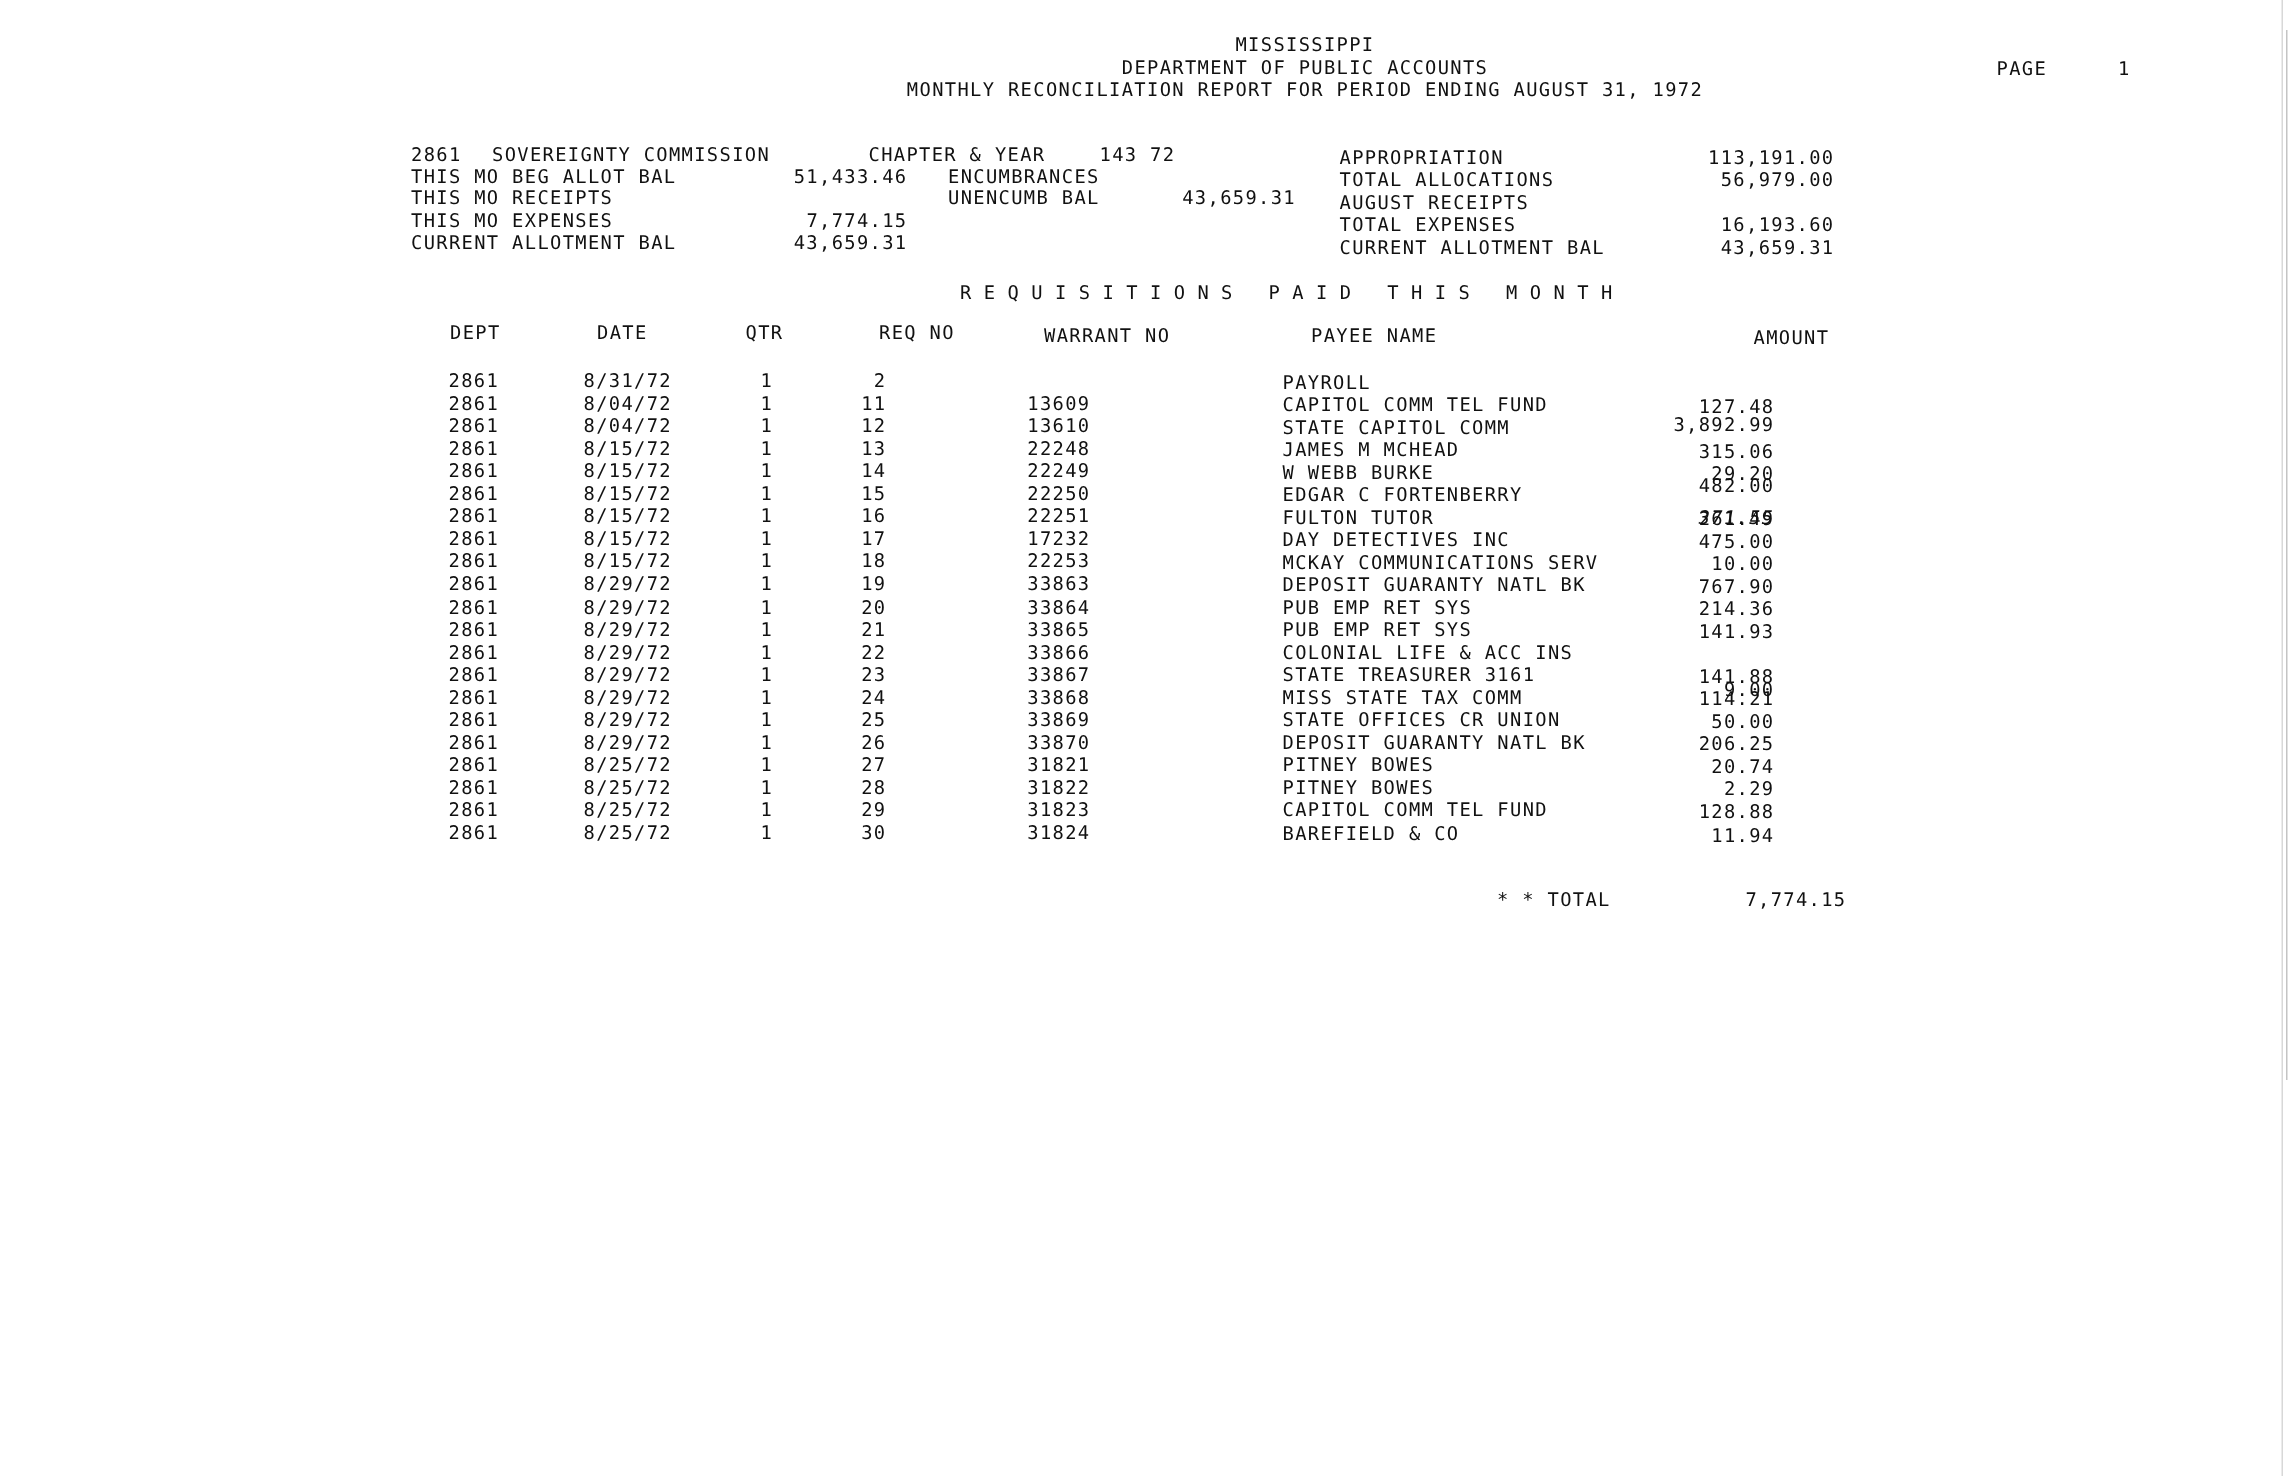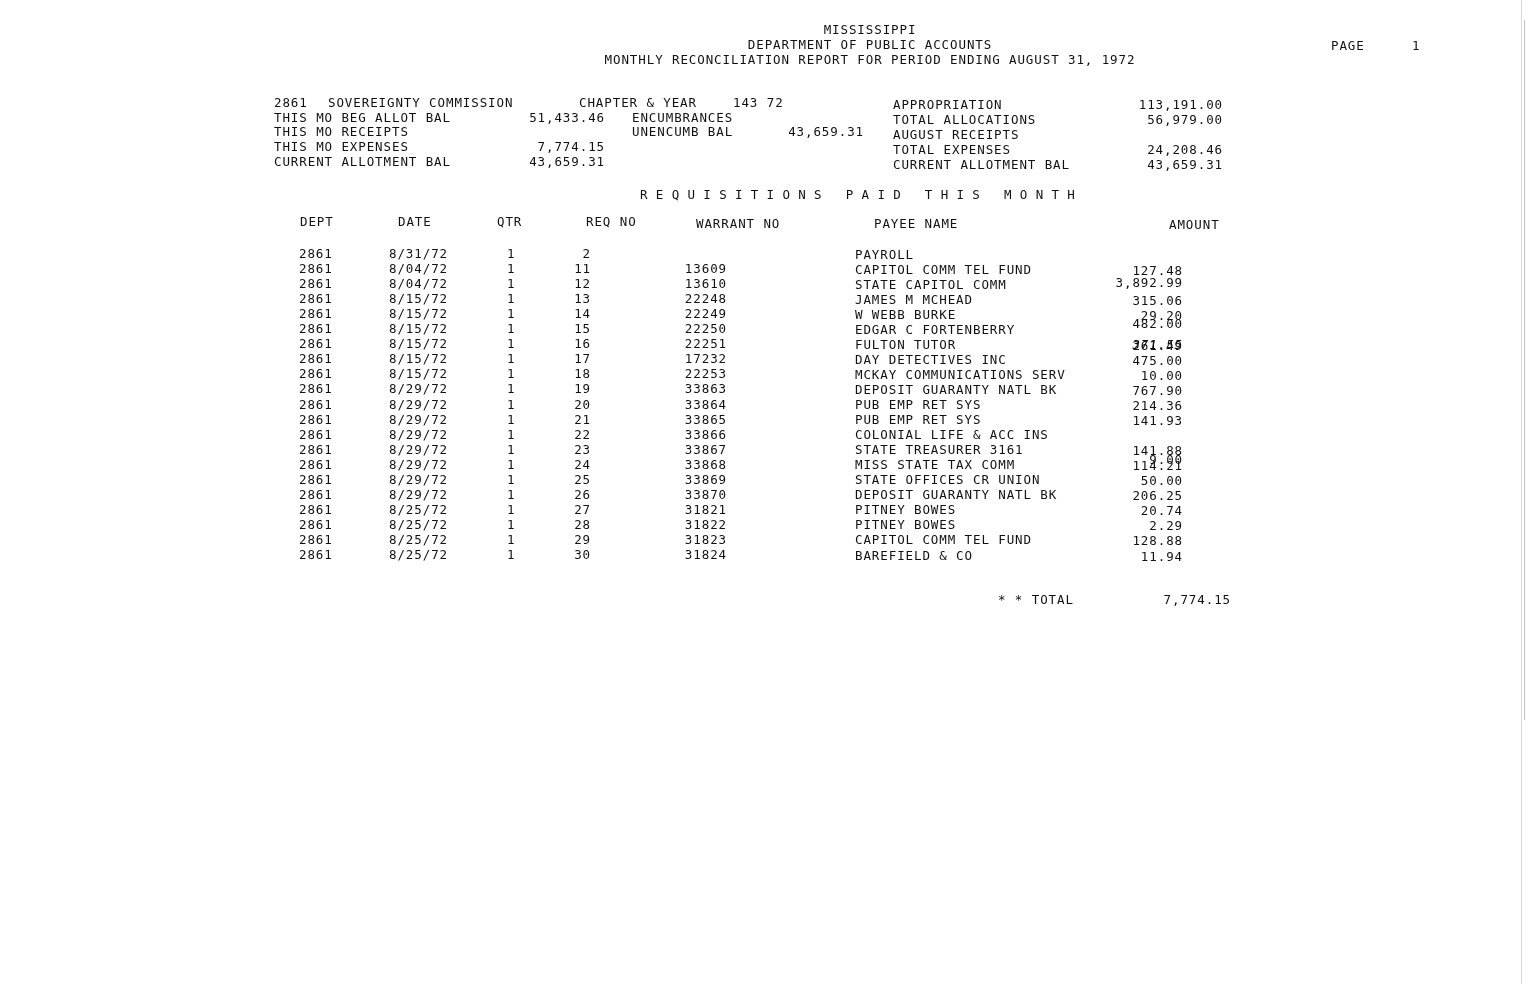--- a/index.html
+++ b/index.html
@@ -55,21 +55,21 @@
 </div>
 
 <div>
   <div class="abs" style="left:893px; top:97px;">APPROPRIATION</div>
   <div class="abs right" style="right:307px; top:97px;">113,191.00</div>
   <div class="abs" style="left:893px; top:112px;">TOTAL ALLOCATIONS</div>
   <div class="abs right" style="right:307px; top:112px;">56,979.00</div>
   <div class="abs" style="left:893px; top:127px;">AUGUST RECEIPTS</div>
   <div class="abs right" style="right:307px; top:127px;"></div>
   <div class="abs" style="left:893px; top:142px;">TOTAL EXPENSES</div>
-  <div class="abs right" style="right:307px; top:142px;">24,208.46</div>
+  <div class="abs right" style="right:307px; top:142px;">16,193.60</div>
   <div class="abs" style="left:893px; top:157px;">CURRENT ALLOTMENT BAL</div>
   <div class="abs right" style="right:307px; top:157px;">43,659.31</div>
 </div>
 
 <div class="abs spaced" style="left:640px; top:187px;">REQUISITIONS PAID THIS MONTH</div>
 
 <div class="row" style="top:214px;">
   <span style="left:300px;">DEPT</span>
   <span style="left:398px;">DATE</span>
   <span style="left:497px;">QTR</span>

